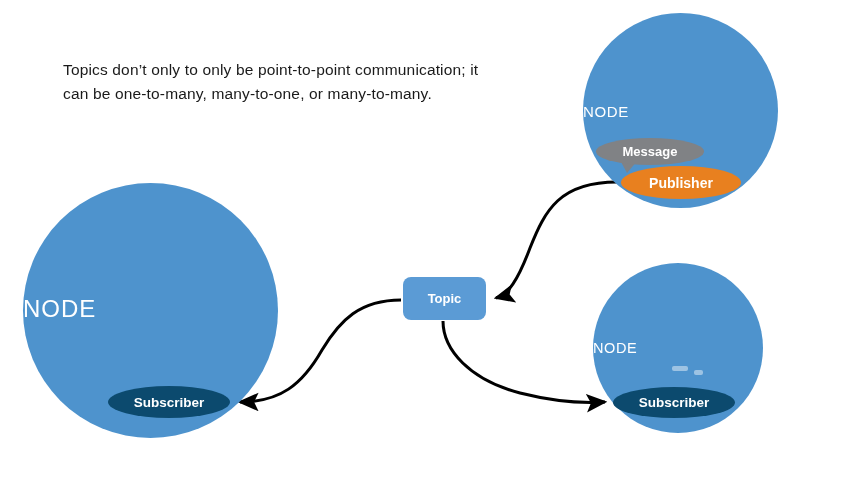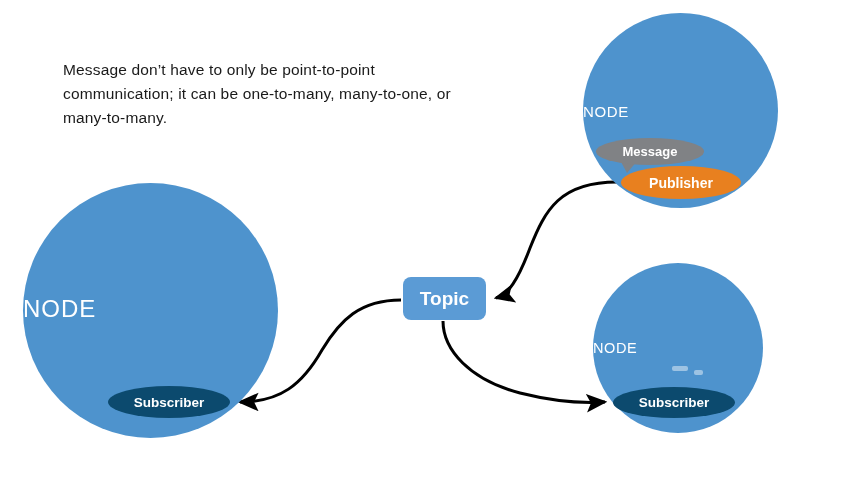--- a/index.html
+++ b/index.html
@@ -148,36 +148,36 @@
     top: 277px;
     width: 83px;
     height: 43px;
     background: #5b9bd5;
     border-radius: 8px;
     display: flex;
     align-items: center;
     justify-content: center;
     color: #ffffff;
     font-weight: bold;
-    font-size: 19px;
+    font-size: 13px;
     user-select: none;
     z-index: 4;
   }
   .smudge {
     position: absolute;
     background: rgba(255,255,255,0.45);
     border-radius: 2px;
   }
 </style>
 </head>
 <body>
 
 <div id="slide">
 
-  <div class="caption">Message don’t have to only be point-to-point communication; it can be one-to-many, many-to-one, or many-to-many.</div>
+  <div class="caption">Topics don’t only to only be point-to-point communication; it can be one-to-many, many-to-one, or many-to-many.</div>
 
   <svg id="edge-layer" viewBox="0 0 854 480">
     <defs>
       <marker id="arrowhead" markerWidth="7" markerHeight="7" refX="6.2" refY="3.1" orient="auto" markerUnits="strokeWidth">
         <path d="M 0 0 L 7 3.1 L 0 6.2 L 1.5 3.1 Z" fill="#000000"></path>
       </marker>
     </defs>
 
     <path d="M 617 182 C 560 182 545 210 530 248 C 518 280 508 295 496 298" fill="none" stroke="#000000" stroke-width="3" marker-end="url(#arrowhead)"></path>
 

